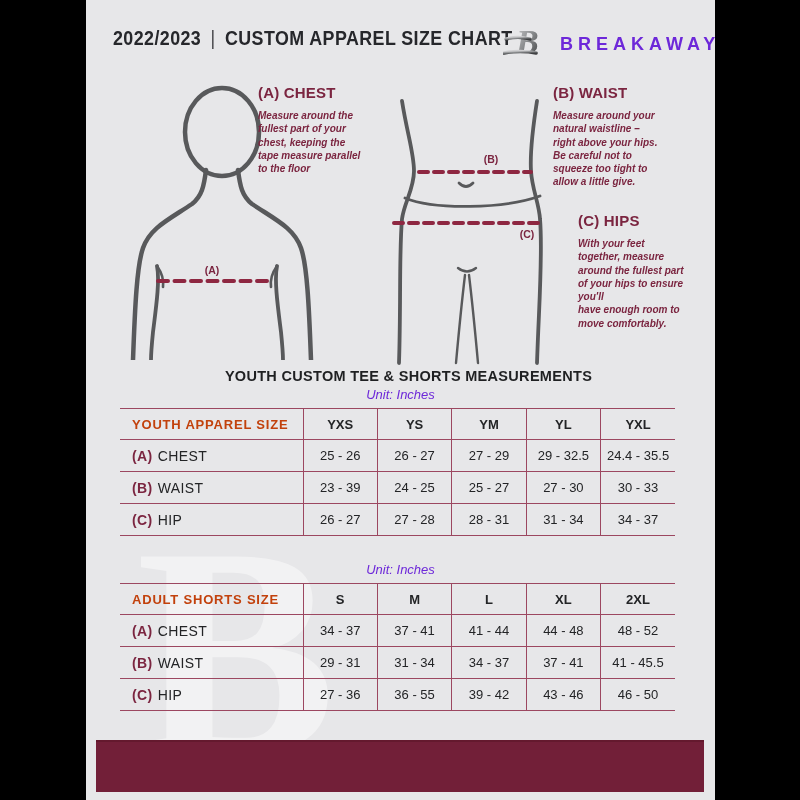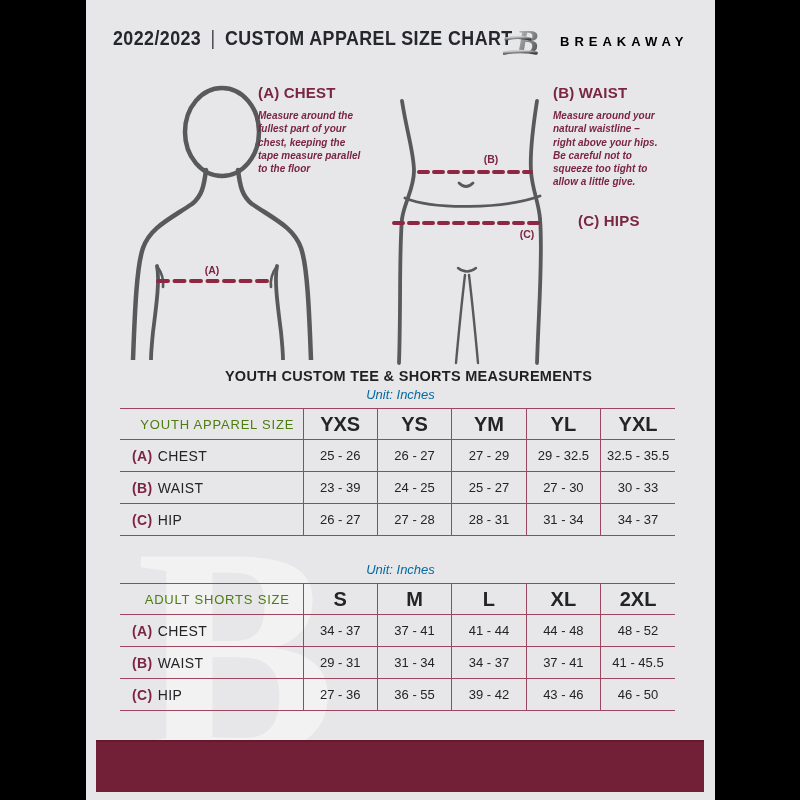--- a/index.html
+++ b/index.html
@@ -15,21 +15,21 @@
   
   .hdr-left {
     position:absolute; left:27px; top:26px; white-space:nowrap;
     font-weight:bold; font-size:21px; letter-spacing:.5px; color:#26272b;
     transform:scaleX(.85); transform-origin:left center;
   }
   .hdr-left .pipe { font-weight:normal; color:#45464a; padding:0 11px; }
   .logo-svg { position:absolute; left:417px; top:20px; }
   .brand {
     position:absolute; left:466px; top:34px; font-weight:bold;
-    font-size:13px; letter-spacing:5px; color:#000000; white-space:nowrap;padding-left:8px;
+    font-size:18px; letter-spacing:5px; color:#6d28d9; white-space:nowrap;padding-left:8px;
   }
 
   
   .fig { position:absolute; }
   .fig path, .fig ellipse { fill:none; stroke:#58595b; stroke-linecap:round; }
   .fig .dash { stroke:#8e2741; }
   .fig text { fill:#7b2540; font-weight:bold; font-size:10.5px;
     font-family:"Liberation Sans", sans-serif; }
 
   
@@ -38,38 +38,38 @@
   .inst p  { margin:8px 0 0 0; font-style:italic; font-size:10px;
              line-height:1.33; white-space:pre-line;font-weight:bold; }
 
   
   .sec-title {
     position:absolute; left:0; width:645px; text-align:center;
     font-weight:bold; font-size:14.5px; letter-spacing:.3px; color:#1f2022;
   }
   .sec-unit {
     position:absolute; left:0; width:629px; text-align:center;
-    font-style:italic; font-size:13px; color:#0369a1;
+    font-style:italic; font-size:13px; color:#6d28d9;
   }
 
   
   .size-table { position:absolute; left:34px; width:555px; z-index:2; }
   .size-table table { width:555px; border-collapse:collapse; table-layout:fixed; }
   .size-table th, .size-table td { padding:0; background:transparent; }
   .size-table thead tr { border-top:1.5px solid #9c4760; border-bottom:1.5px solid #9c4760; }
   .size-table tbody tr { border-bottom:1.5px solid #9c4760; }
   .size-table th + th, .size-table td + td { border-left:1.5px solid #9c4760; }
   .size-table thead th { height:30px; }
   .size-table tbody td { height:31px; }
   .size-table .col-label { width:183px; }
   .size-table th.lbl {
-    text-align:center; padding-left:12px; font-weight:normal;
-    font-size:13px; letter-spacing:.8px; color:#4d7c0f;
-  }
-  .size-table th.size { font-weight:bold; font-size:20px; color:#232426; }
+    text-align:left; padding-left:12px; font-weight:bold;
+    font-size:13px; letter-spacing:.8px; color:#c2410c;
+  }
+  .size-table th.size { font-weight:bold; font-size:13px; color:#232426; }
   .size-table td.rowlbl { text-align:left; padding-left:12px; font-size:14px; color:#232426; letter-spacing:.4px; }
   .size-table td.rowlbl .pfx { font-weight:bold; color:#7b2540; margin-right:5px; }
   .size-table td.val { text-align:center; font-size:13px; color:#232426; }
 
   
   .watermark {
     position:absolute; left:50px; top:535px; z-index:0;
     font-family:"Liberation Serif", serif; font-weight:bold;
     font-size:300px; line-height:.78; color:rgba(255,255,255,.45);
     pointer-events:none;
@@ -145,20 +145,27 @@
       <p>Measure around your
 natural waistline –
 right above your hips.
 Be careful not to
 squeeze too tight to
 allow a little give.</p>
     </div>
 
     <div class="inst" style="left:492px; top:212px; width:160px;">
       <h3>(C) HIPS</h3>
+      <p>With your feet
+together, measure
+around the fullest part
+of your hips to ensure
+you'll
+have enough room to
+move comfortably.</p>
     </div>
 
     <div class="sec-title" style="top:368px;">YOUTH CUSTOM TEE &amp; SHORTS MEASUREMENTS</div>
     <div class="sec-unit" style="top:387px;">Unit: Inches</div>
     <div class="size-table" style="top:408px;">
         <table>
           <colgroup>
             <col class="col-label">
             <col>
             <col>
@@ -176,21 +183,21 @@
               <th class="size">YXL</th>
             </tr>
           </thead>
           <tbody>
             <tr>
               <td class="rowlbl"><span class="pfx">(A)</span><span>CHEST</span></td>
               <td class="val">25 - 26</td>
               <td class="val">26 - 27</td>
               <td class="val">27 - 29</td>
               <td class="val">29 - 32.5</td>
-              <td class="val">32.5 - 35.5</td>
+              <td class="val">24.4 - 35.5</td>
             </tr>
             <tr>
               <td class="rowlbl"><span class="pfx">(B)</span><span>WAIST</span></td>
               <td class="val">23 - 39</td>
               <td class="val">24 - 25</td>
               <td class="val">25 - 27</td>
               <td class="val">27 - 30</td>
               <td class="val">30 - 33</td>
             </tr>
             <tr>

